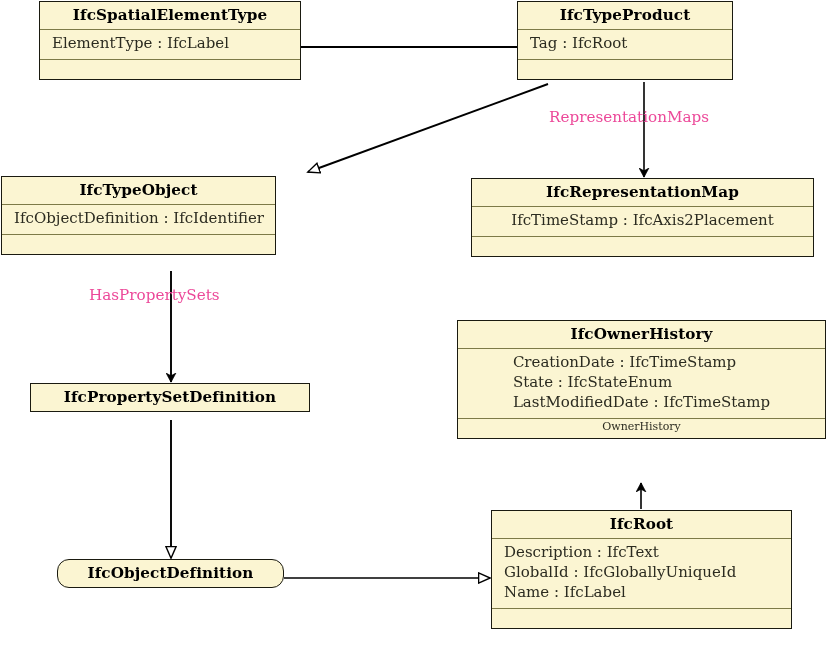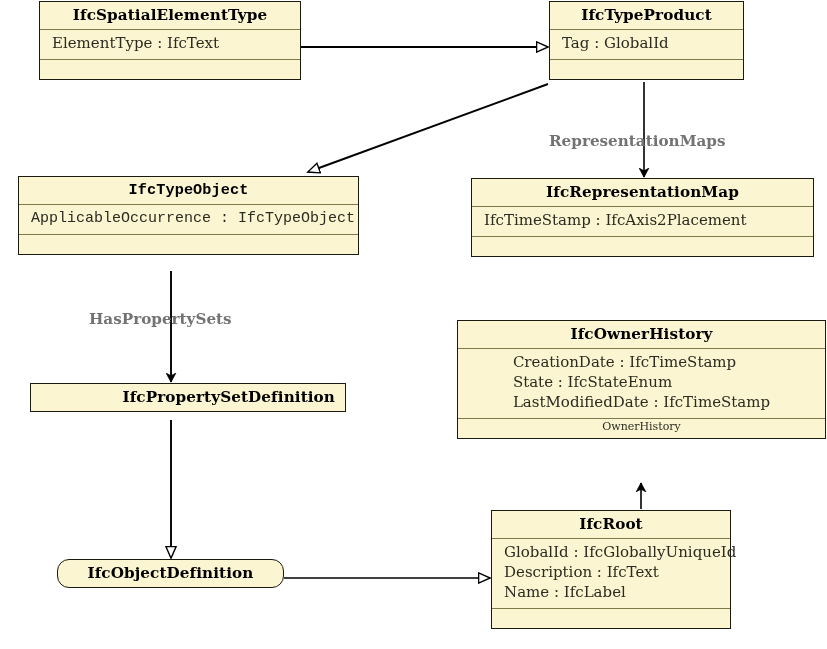--- a/index.html
+++ b/index.html
@@ -62,34 +62,33 @@
     min-height: 16px;
     padding: 1px 8px 2px 8px;
     font-size: 11px;
     color: #2b2b20;
     text-align: center;
     white-space: nowrap;
   }
   .edge-label {
     position: absolute;
     font-size: 15.2px;
-    font-weight: bold;
-    color: #737373;
+    font-weight: normal;
+    color: #ec4899;
     background: transparent;
     white-space: nowrap;
-    margin-top: 24px;
   }
   
   #box-spatialelementtype { left: 39px;  top: 1px;   width: 262px; }
-  #box-typeproduct        { left: 549px; top: 1px;   width: 195px; }
-  #box-typeobject         { left: 18px;   top: 176px; width: 341px; font-family: Liberation Mono, monospace; }
-  #box-representationmap  { left: 471px; top: 178px; width: 343px; }
+  #box-typeproduct        { left: 517px; top: 1px;   width: 216px; }
+  #box-typeobject         { left: 1px;   top: 176px; width: 275px; }
+  #box-representationmap  { left: 471px; top: 178px; width: 343px; align-items: center; }
   #box-ownerhistory       { left: 457px; top: 320px; width: 369px; align-items: center; }
-  #box-propertysetdef     { left: 30px;  top: 383px; width: 316px; align-items: flex-end; }
-  #box-root               { left: 491px; top: 510px; width: 240px; justify-content: center; }
+  #box-propertysetdef     { left: 30px;  top: 383px; width: 280px; }
+  #box-root               { left: 491px; top: 510px; width: 301px; justify-content: center; }
   #box-objectdef          { left: 57px;  top: 559px; width: 227px; border-radius: 12px; }
 
   #label-representationmaps { left: 549px; top: 108px; }
   #label-haspropertysets    { left: 89px;  top: 286px; }
 </style>
 </head>
 <body>
 
 <div id="diagram">
 
@@ -129,41 +128,41 @@
 
     <g>
       <line x1="641" y1="509" x2="641" y2="483" stroke="#000000" stroke-width="1.6" marker-end="url(#solid-arrow)"></line>
     </g>
   </svg>
 
   <div class="uml-class" id="box-spatialelementtype">
     <div class="uml-name">IfcSpatialElementType</div>
     <div class="uml-sep"></div>
     <div class="uml-attrs">
-      <span class="attr-row">ElementType : IfcText</span>
+      <span class="attr-row">ElementType : IfcLabel</span>
     </div>
     <div class="uml-sep"></div>
     <div class="uml-footer"></div>
   </div>
 
   <div class="uml-class" id="box-typeproduct">
     <div class="uml-name">IfcTypeProduct</div>
     <div class="uml-sep"></div>
     <div class="uml-attrs">
-      <span class="attr-row">Tag : GlobalId</span>
+      <span class="attr-row">Tag : IfcRoot</span>
     </div>
     <div class="uml-sep"></div>
     <div class="uml-footer"></div>
   </div>
 
   <div class="uml-class" id="box-typeobject">
     <div class="uml-name">IfcTypeObject</div>
     <div class="uml-sep"></div>
     <div class="uml-attrs">
-      <span class="attr-row">ApplicableOccurrence : IfcTypeObject</span>
+      <span class="attr-row">IfcObjectDefinition : IfcIdentifier</span>
     </div>
     <div class="uml-sep"></div>
     <div class="uml-footer"></div>
   </div>
 
   <div class="uml-class" id="box-representationmap">
     <div class="uml-name">IfcRepresentationMap</div>
     <div class="uml-sep"></div>
     <div class="uml-attrs">
       <span class="attr-row">IfcTimeStamp : IfcAxis2Placement</span>
@@ -185,22 +184,22 @@
   </div>
 
   <div class="uml-class" id="box-propertysetdef">
     <div class="uml-name">IfcPropertySetDefinition</div>
   </div>
 
   <div class="uml-class" id="box-root">
     <div class="uml-name">IfcRoot</div>
     <div class="uml-sep"></div>
     <div class="uml-attrs">
+      <span class="attr-row">Description : IfcText</span>
       <span class="attr-row">GlobalId : IfcGloballyUniqueId</span>
-      <span class="attr-row">Description : IfcText</span>
       <span class="attr-row">Name : IfcLabel</span>
     </div>
     <div class="uml-sep"></div>
     <div class="uml-footer"></div>
   </div>
 
   <div class="uml-class" id="box-objectdef">
     <div class="uml-name">IfcObjectDefinition</div>
   </div>
 

